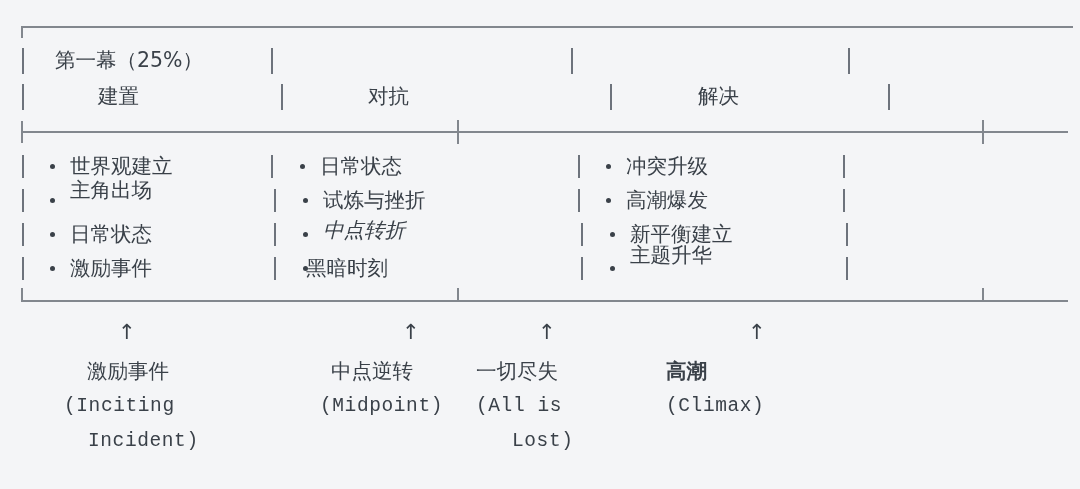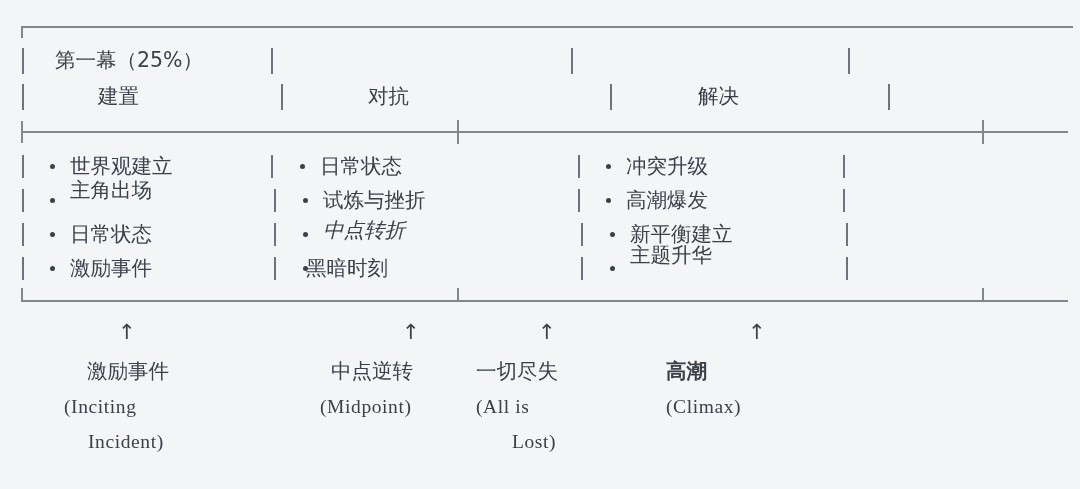--- a/index.html
+++ b/index.html
@@ -77,21 +77,21 @@
     position: absolute;
     white-space: pre;
     line-height: 1;
     color: #3a4149;
   }
   .anno.cjk {
     font-family: "DejaVu Sans", "Liberation Sans", sans-serif;
     font-size: 20.5px;
   }
   .anno.en {
-    font-family: Liberation Serif, serif;
+    font-family: Liberation Mono, monospace;
     font-size: 19.5px;
     letter-spacing: 0.6px;
   }
 </style>
 </head>
 <body style="background: rgb(244, 245, 247); color: rgb(58, 65, 73);">
 
 <div id="stage">
 
   <div class="corner-v" style="left:21px; top:26px; height:12px;"></div>

